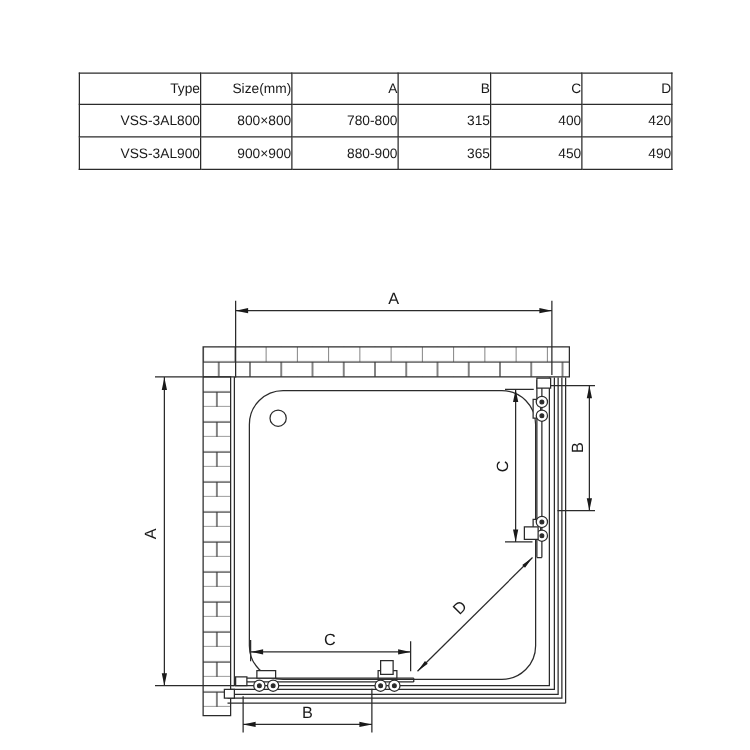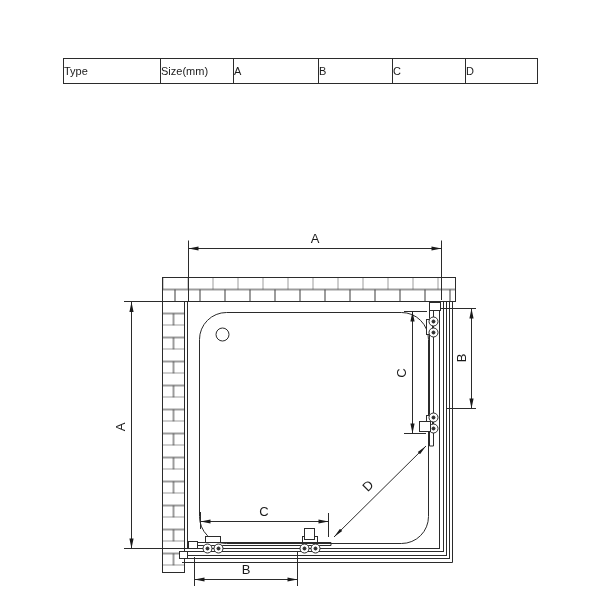--- a/index.html
+++ b/index.html
@@ -6,21 +6,21 @@
   body{
     width:600px;height:600px;background:#ffffff;position:relative;overflow:hidden;
     font-family:"Liberation Sans", sans-serif;
   }
   .spec-table{
     position:absolute;left:63px;top:58px;width:474px;
     border-collapse:collapse;table-layout:fixed;
     font-size:11px;color:#1a1a1a;
   }
   .spec-table th,.spec-table td{
-    border:1px solid #2b2b2b;text-align:left;vertical-align:middle;
+    border:1px solid #2b2b2b;text-align:right;vertical-align:middle;
     padding:0;font-weight:normal;height:25px;white-space:nowrap;
   }
   .spec-table th{height:24px;}
   .drawing{position:absolute;left:0;top:0;}
   .drawing text{
     font-family:"Liberation Sans", sans-serif;
     font-size:13px;fill:#1a1a1a;
   }
 </style>
 </head>
@@ -39,20 +39,36 @@
     <tr>
       <th>Type</th>
       <th>Size(mm)</th>
       <th>A</th>
       <th>B</th>
       <th>C</th>
       <th>D</th>
     </tr>
   </thead>
   <tbody>
+    <tr>
+      <td>VSS-3AL800</td>
+      <td>800×800</td>
+      <td>780-800</td>
+      <td>315</td>
+      <td>400</td>
+      <td>420</td>
+    </tr>
+    <tr>
+      <td>VSS-3AL900</td>
+      <td>900×900</td>
+      <td>880-900</td>
+      <td>365</td>
+      <td>450</td>
+      <td>490</td>
+    </tr>
   </tbody>
 </table>
 
 <svg class="drawing" width="600" height="600" viewBox="0 0 600 600" fill="none" stroke="#2b2b2b" stroke-width="1">
   <defs>
     <pattern id="brickTop" width="25" height="24" patternUnits="userSpaceOnUse" x="162.5" y="277.5">
       <path d="M0 0 V12 M0 12 H25 M12.5 12 V24" stroke="#3a3a3a" stroke-width="1"></path>
     </pattern>
     <pattern id="brickLeft" width="22" height="24" patternUnits="userSpaceOnUse" x="162.5" y="301.5">
       <path d="M0 12 H22 M11 12 V24 M0 24 H22" stroke="#3a3a3a" stroke-width="1"></path>

